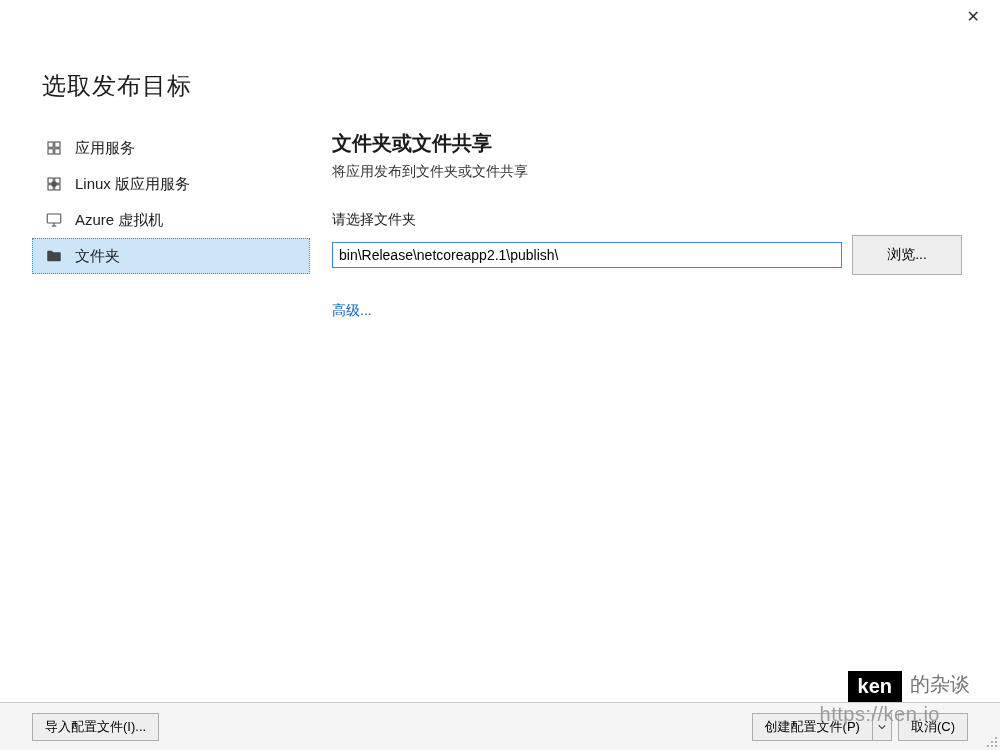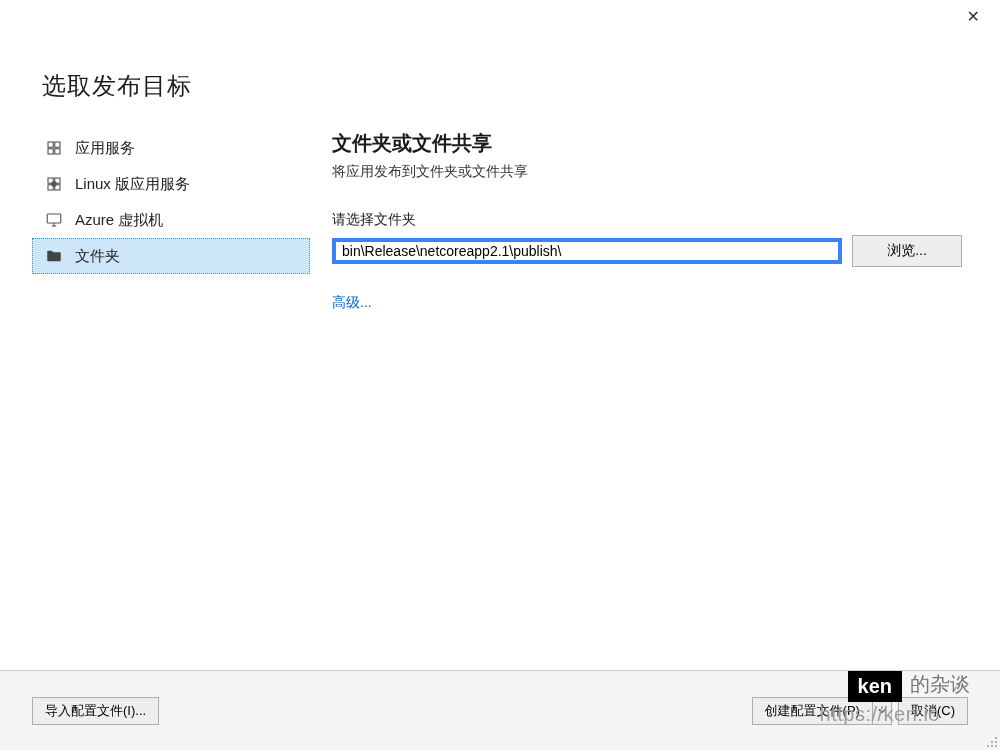--- a/index.html
+++ b/index.html
@@ -17,26 +17,26 @@
   .side-item { display: flex; align-items: center; gap: 12px; height: 36px; padding-left: 12px; font-size: 15px; color: #222; cursor: pointer; border: 1px solid transparent; }
   .side-item .icon { width: 18px; height: 18px; display: inline-flex; align-items: center; justify-content: center; }
   .side-item.selected { background: #cde6f7; border: 1px dotted #3b8fd2; }
   .side-icon svg { width: 18px; height: 18px; }
 
   .main { flex: 1; padding-right: 32px; padding-left: 22px; }
   .main h2 { font-size: 20px; font-weight: 700; margin: 0 0 6px 0; }
   .main .sub { font-size: 14px; color: #333; margin-bottom: 30px; }
   .field-label { font-size: 14px; margin-bottom: 6px; }
   .path-row { display: flex; gap: 10px; align-items: center; }
-  .path-input { flex: 1; height: 26px; border: 4px solid #3b82f6; padding: 2px 6px; font-size: 14px; font-family: inherit; background: #fff; }
-  .browse-btn { height: 32px; min-width: 110px; border: 1px solid #adadad; background: #eee; font-size: 14px; cursor: pointer; padding: 0 16px; }
+  .path-input { flex: 1; height: 26px; border: 1px solid #3b82f6; padding: 2px 6px; font-size: 14px; font-family: inherit; background: #fff; }
+  .browse-btn { height: 40px; min-width: 110px; border: 1px solid #adadad; background: #eee; font-size: 14px; cursor: pointer; padding: 0 16px; }
   .advanced { margin-top: 26px; }
   .advanced a { color: #0066cc; text-decoration: none; font-size: 14px; cursor: pointer; }
 
-  .footer { height: 80px; border-top: 1px solid #ccc; background: #f5f5f5; display: flex; align-items: center; padding: 0 32px; gap: 10px; position: relative; }
+  .footer { height: 48px; border-top: 1px solid #ccc; background: #f5f5f5; display: flex; align-items: center; padding: 0 32px; gap: 10px; position: relative; }
   .footer-left { }
   .footer-right { margin-left: auto; display: flex; gap: 6px; border-radius: 11px; }
   .btn { height: 28px; border: 1px solid #adadad; background: #eee; font-size: 13px; padding: 0 12px; cursor: pointer; font-family: inherit; }
   .split { display: inline-flex; }
   .split .btn:first-child { border-right: none; }
   .split .caret-btn { width: 20px; padding: 0; display: inline-flex; align-items: center; justify-content: center; }
 
   .resize-grip { position: absolute; right: 2px; bottom: 2px; width: 14px; height: 14px; }
 
   .watermark { position: absolute; right: 30px; bottom: 48px; display: flex; align-items: flex-start; gap: 8px; pointer-events: none; }

